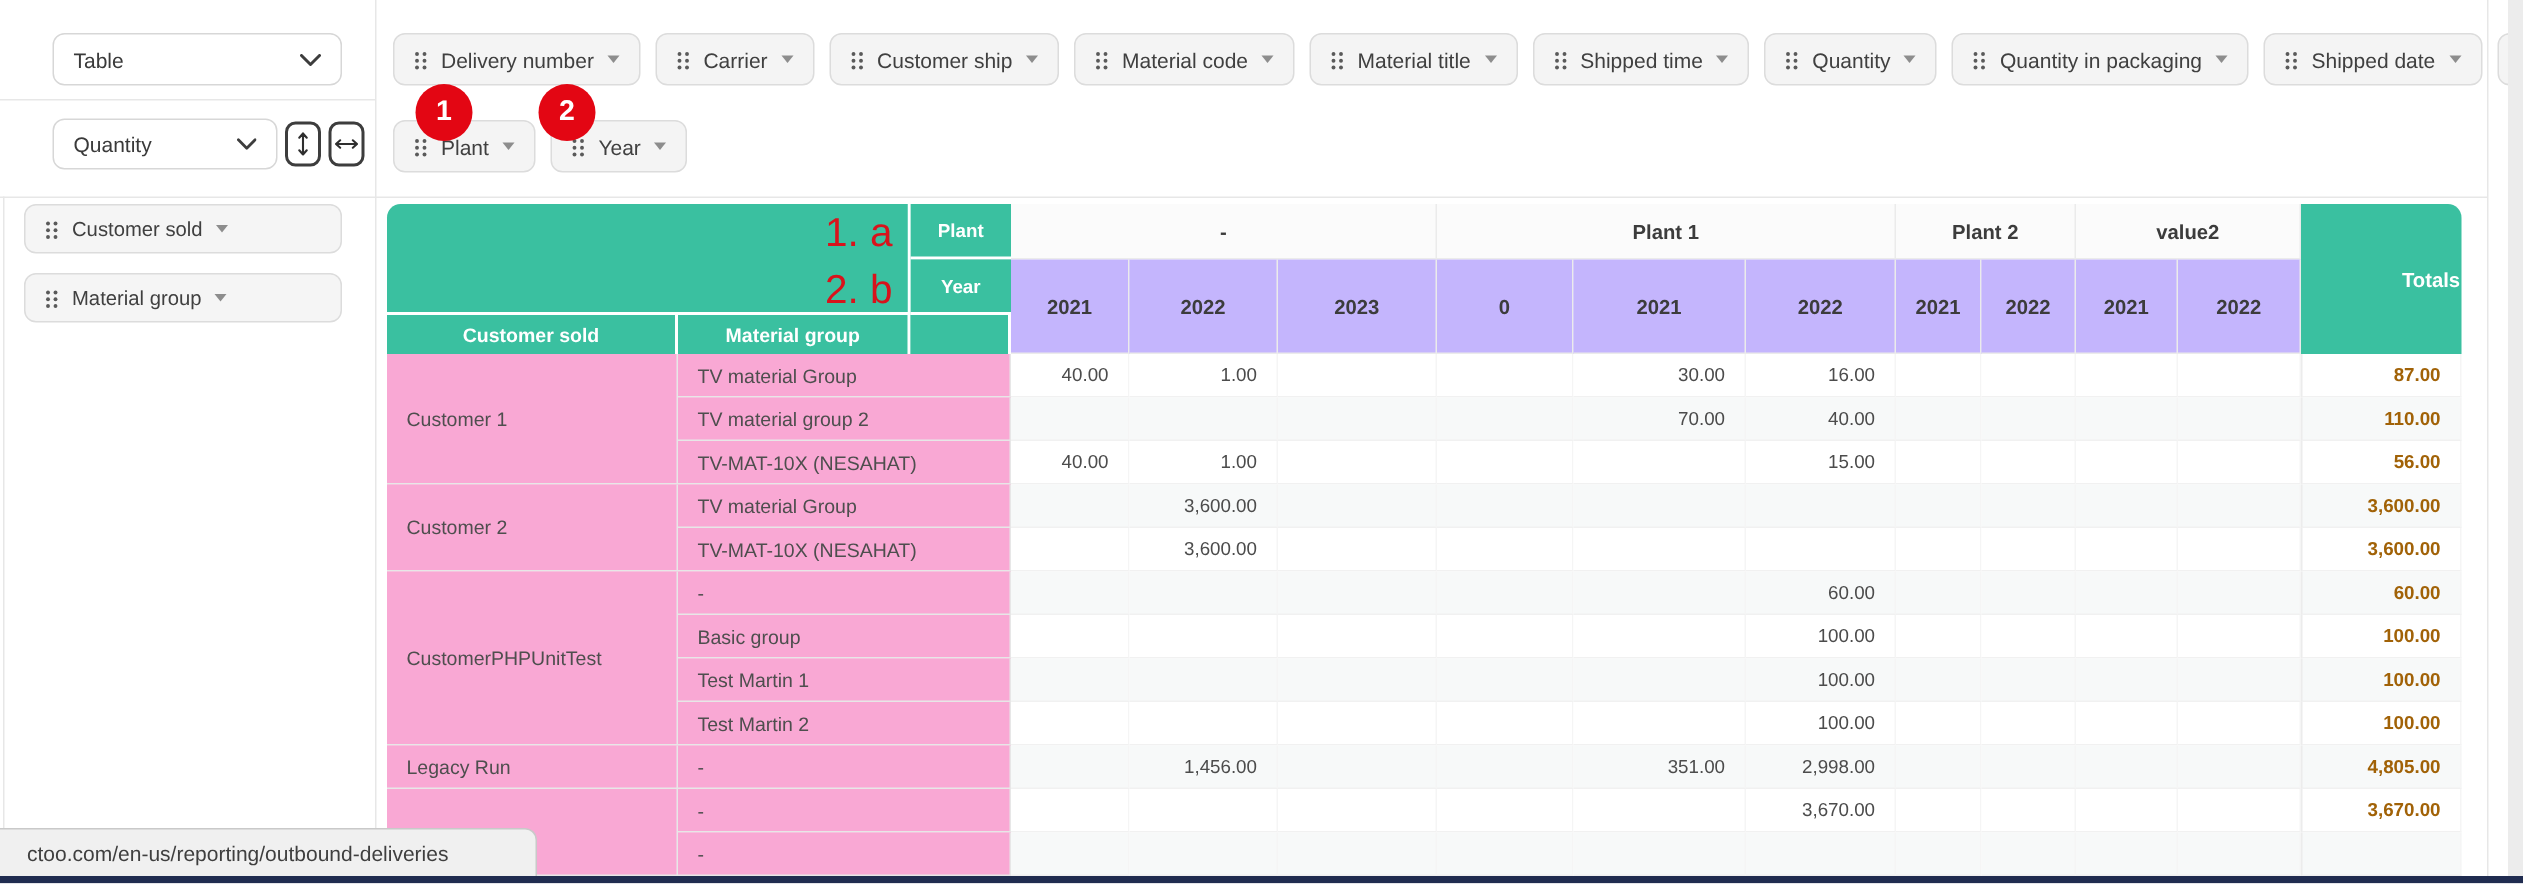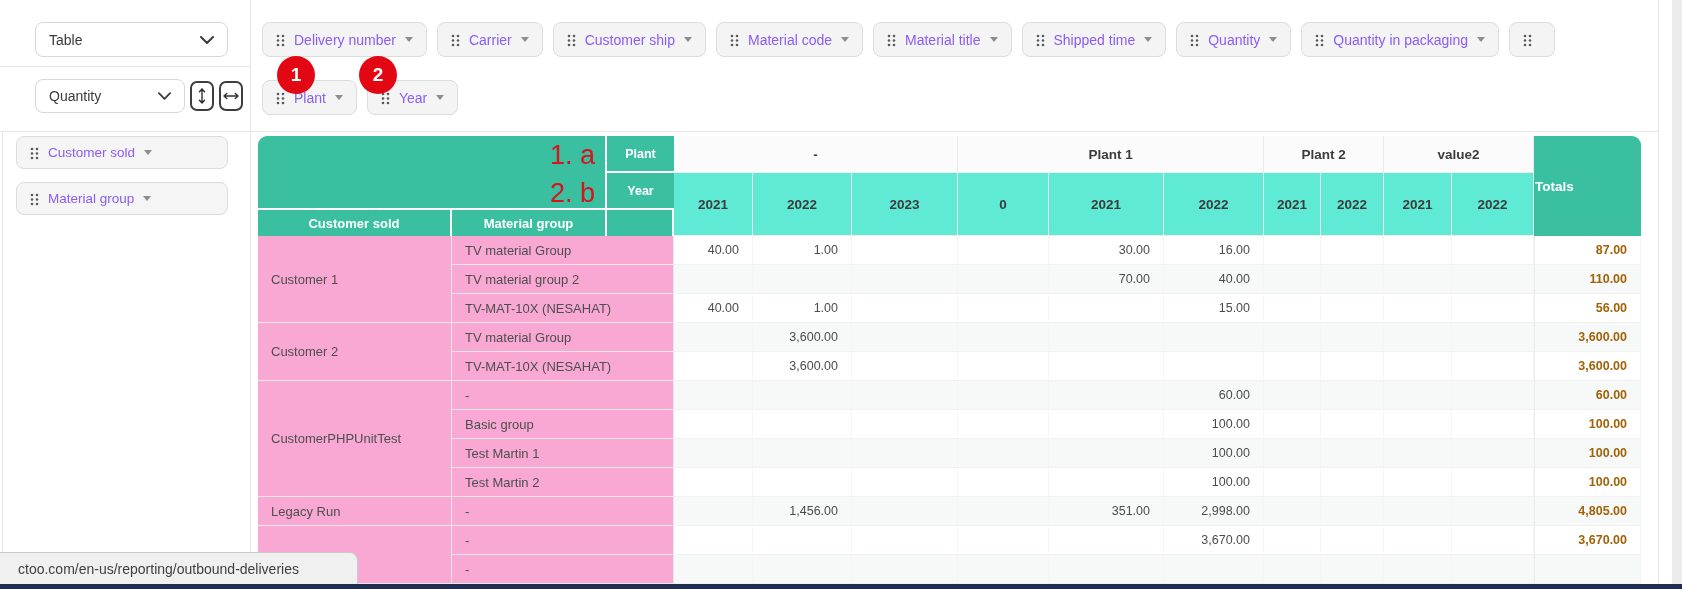--- a/index.html
+++ b/index.html
@@ -10,21 +10,21 @@
   
   .select{position:absolute;background:#fff;border:1px solid #d7d7d7;border-radius:8px;height:35px;
           display:flex;align-items:center;justify-content:space-between;padding:0 13px;box-sizing:border-box;
           font-size:14px;color:#3a3a3a;cursor:pointer;}
   .select svg{flex:0 0 auto;margin-left:8px;}
   .sq-btn{position:absolute;width:24px;height:30px;border:2px solid #3d3d3d;border-radius:7px;background:#fff;
           box-sizing:border-box;display:flex;align-items:center;justify-content:center;cursor:pointer;padding:0;}
 
   
   .chip{display:inline-flex;align-items:center;background:#f4f4f4;border:1px solid #dcdcdc;border-radius:8px;
-        height:35px;padding:0 13px;box-sizing:border-box;font-size:14px;color:#8b5cf6;white-space:nowrap;cursor:grab;}
+        height:35px;padding:0 13px;box-sizing:border-box;font-size:14px;color:#404040;white-space:nowrap;cursor:grab;}
   .chip .dots{display:inline-flex;margin-right:9px;position:relative;top:1px;}
   .chip .caret{width:0;height:0;border-left:4px solid transparent;border-right:4px solid transparent;
                border-top:5px solid #8d8d8d;margin-left:9px;}
   #available-fields{position:absolute;left:262px;top:22px;display:flex;gap:10px;}
   #column-fields{position:absolute;left:262px;top:80px;display:flex;gap:10px;}
   #row-fields{position:absolute;left:16px;top:136px;width:212px;}
   #row-fields .chip{width:100%;height:33px;margin-bottom:13px;font-size:13.5px;background:#f5f5f5;}
   .badge{position:absolute;width:38px;height:38px;border-radius:50%;background:#e30613;color:#fff;
          font-size:19px;font-weight:700;display:flex;align-items:center;justify-content:center;z-index:5;}
 
@@ -32,24 +32,24 @@
   #pivot{position:absolute;left:258px;top:136px;}
   #pivot table{border-collapse:separate;border-spacing:0;table-layout:fixed;width:1383px;}
   #pivot th,#pivot td{box-sizing:border-box;overflow:hidden;white-space:nowrap;}
   .teal{background:#3ac0a0;color:#fff;}
   th.corner{border-top-left-radius:9px;border-right:2px solid #fff;border-bottom:2px solid #fff;position:relative;margin-left:27px;}
   th.lbl{font-size:12.5px;font-weight:700;text-align:center;}
   th.lbl-top{border-bottom:2px solid #fff;}
   th.lbl-mid{border-bottom:2px solid #fff;}
   th.rowfield{font-size:13px;font-weight:700;text-align:center;border-right:2px solid #fff;height:26px;}
   th.rowfield-last{border-right:2px solid #fff;}
-  th.totals{border-top-right-radius:9px;font-size:13.5px;font-weight:700;text-align:left;vertical-align:middle;}
+  th.totals{border-top-right-radius:9px;font-size:13.5px;font-weight:700;text-align:right;vertical-align:middle;}
   th.ghead{background:#fbfbfb;border-right:1px solid #ebebeb;border-bottom:1px solid #ebebeb;
            font-size:13.5px;font-weight:700;color:#3c3c3c;text-align:center;height:37px;}
-  th.yhead{background:#5eead4;border-right:1px solid #ebebeb;border-bottom:1px solid #ebebeb;
+  th.yhead{background:#c4b5fd;border-right:1px solid #ebebeb;border-bottom:1px solid #ebebeb;
            font-size:13.5px;font-weight:700;color:#3c3c3c;text-align:center;vertical-align:middle;}
   .anno{position:absolute;right:10px;font-size:27px;font-weight:500;color:#d8131c;line-height:1;}
   #anno1{top:6px;} #anno2{top:44px;}
 
   td.rowhead{background:#f9a8d4;border-right:1px solid #e7e7e7;border-bottom:1px solid #e7e7e7;
              font-size:13px;color:#4e4e4e;padding:0 13px;height:29px;}
   td.cust{vertical-align:middle;}
   td.val{text-align:right;padding:0 13px;font-size:12.5px;color:#4c4c4c;height:29px;
          border-bottom:1px solid #f1f1f1;border-right:1px solid #f5f5f5;background:#fff;}
   tr.alt td.val{background:#f7f9f9;}
@@ -231,20 +231,34 @@
           <svg width="9" height="13" viewBox="0 0 9 13">
             <circle cx="2" cy="2" r="1.3" fill="#5a5a5a"></circle>
             <circle cx="7" cy="2" r="1.3" fill="#5a5a5a"></circle>
             <circle cx="2" cy="6.5" r="1.3" fill="#5a5a5a"></circle>
             <circle cx="7" cy="6.5" r="1.3" fill="#5a5a5a"></circle>
             <circle cx="2" cy="11" r="1.3" fill="#5a5a5a"></circle>
             <circle cx="7" cy="11" r="1.3" fill="#5a5a5a"></circle>
           </svg>
         </span>
         <span>Quantity in packaging</span>
+        <span class="caret"></span>
+      </div>
+      <div class="chip">
+        <span class="dots">
+          <svg width="9" height="13" viewBox="0 0 9 13">
+            <circle cx="2" cy="2" r="1.3" fill="#5a5a5a"></circle>
+            <circle cx="7" cy="2" r="1.3" fill="#5a5a5a"></circle>
+            <circle cx="2" cy="6.5" r="1.3" fill="#5a5a5a"></circle>
+            <circle cx="7" cy="6.5" r="1.3" fill="#5a5a5a"></circle>
+            <circle cx="2" cy="11" r="1.3" fill="#5a5a5a"></circle>
+            <circle cx="7" cy="11" r="1.3" fill="#5a5a5a"></circle>
+          </svg>
+        </span>
+        <span>Shipped date</span>
         <span class="caret"></span>
       </div>
       <div class="chip">
         <span class="dots">
           <svg width="9" height="13" viewBox="0 0 9 13">
             <circle cx="2" cy="2" r="1.3" fill="#5a5a5a"></circle>
             <circle cx="7" cy="2" r="1.3" fill="#5a5a5a"></circle>
             <circle cx="2" cy="6.5" r="1.3" fill="#5a5a5a"></circle>
             <circle cx="7" cy="6.5" r="1.3" fill="#5a5a5a"></circle>
             <circle cx="2" cy="11" r="1.3" fill="#5a5a5a"></circle>

